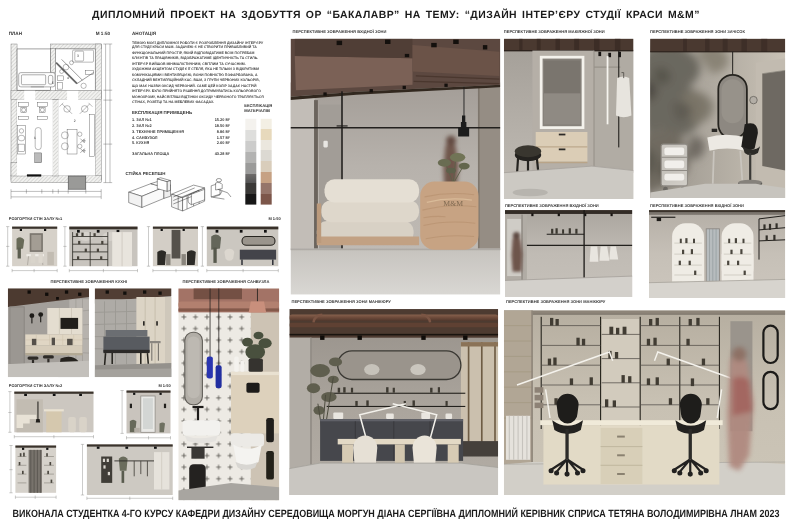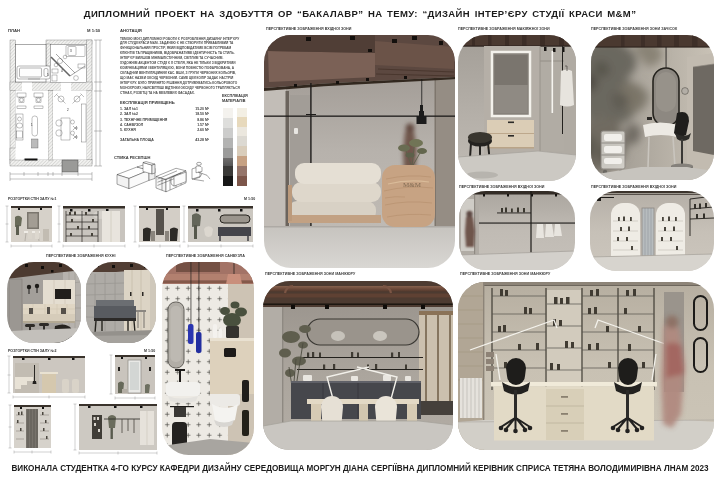--- a/index.html
+++ b/index.html
@@ -1,21 +1,21 @@
 <!DOCTYPE html>
 <html><head>
 <meta charset="utf-8">
 <style>
   html,body{margin:0;padding:0;}
   body{width:720px;height:480px;position:relative;background:#fff;
        font-family:"Liberation Sans",sans-serif;overflow:hidden;}
   .abs{position:absolute;}
   .cap{position:absolute;font-size:3.7px;font-weight:bold;color:#3a3a3a;white-space:nowrap;}
   .lbl{position:absolute;font-size:4.2px;font-weight:bold;color:#333;white-space:nowrap;}
-  .photo{position:absolute;overflow:hidden;border-radius:27px;}
+  .photo{position:absolute;overflow:hidden;}
 </style>
 </head>
 <body>
 
 <div class="abs" style="left:0;right:0;top:8px;text-align:center;font-size:9.5px;font-weight:bold;color:#1b1b1b;letter-spacing:.4px;word-spacing:1.5px;">ДИПЛОМНИЙ  ПРОЕКТ  НА ЗДОБУТТЯ ОР “БАКАЛАВР” НА ТЕМУ: “ДИЗАЙН  ІНТЕР’ЄРУ  СТУДІЇ  КРАСИ  M&amp;M”</div>
 
 <div class="lbl" style="left:8px;top:28px;">ПЛАН</div>
 
 <div class="lbl" style="left:87px;top:28px;">М 1:50</div>
 

